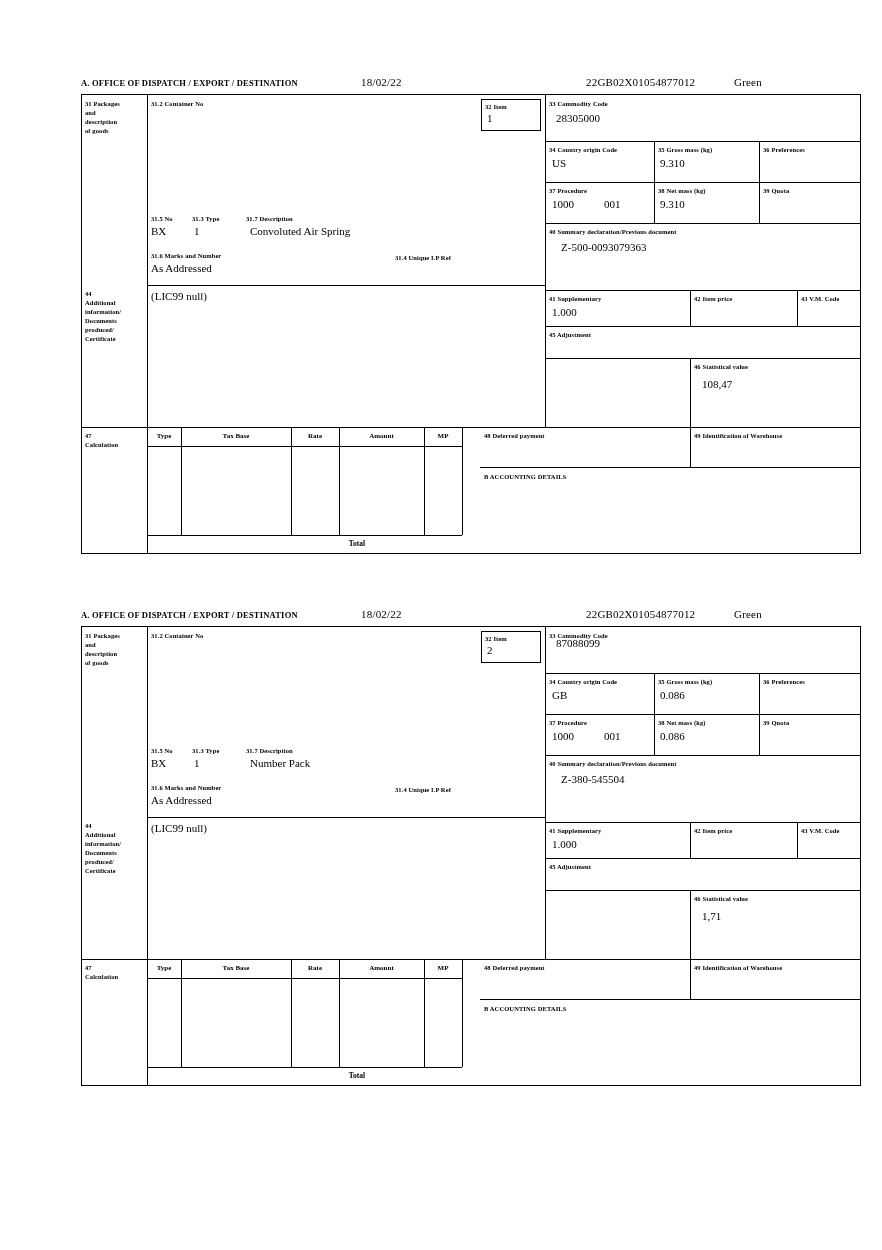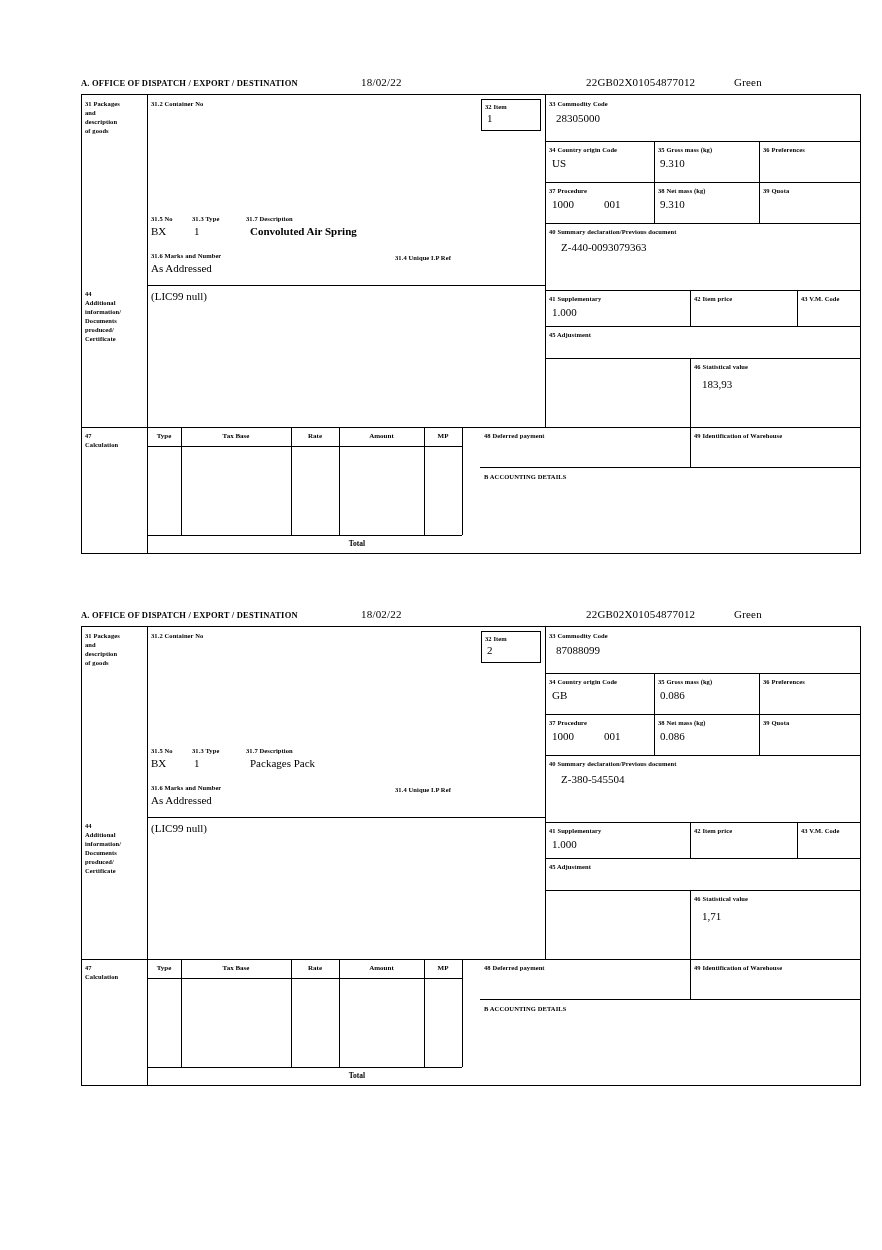--- a/index.html
+++ b/index.html
@@ -181,43 +181,43 @@
       <div class="cell val" style="left:470px; top:103px;">1000</div>
       <div class="cell val" style="left:522px; top:103px;">001</div>
 
       <div class="cell lbl" style="left:576px; top:91px;">38 Net mass (kg)</div>
       <div class="cell val" style="left:578px; top:103px;">9.310</div>
 
       <div class="cell lbl" style="left:681px; top:91px;">39 Quota</div>
       <div class="cell val" style="left:683px; top:103px;"></div>
 
       <div class="cell lbl" style="left:467px; top:132px;">40 Summary declaration/Previous document</div>
-      <div class="cell val" style="left:479px; top:146px;">Z-440-0093079363</div>
+      <div class="cell val" style="left:479px; top:146px;">Z-500-0093079363</div>
 
       <div class="cell lbl" style="left:467px; top:199px;">41 Supplementary</div>
       <div class="cell val" style="left:470px; top:211px;">1.000</div>
 
       <div class="cell lbl" style="left:612px; top:199px;">42 Item price</div>
       <div class="cell val" style="left:614px; top:211px;"></div>
 
       <div class="cell lbl" style="left:719px; top:199px;">43 V.M. Code</div>
       <div class="cell val" style="left:721px; top:211px;"></div>
 
       <div class="cell lbl" style="left:467px; top:235px;">45 Adjustment</div>
       <div class="cell val" style="left:470px; top:246px;"></div>
 
       <div class="cell lbl" style="left:612px; top:267px;">46 Statistical value</div>
-      <div class="cell val" style="left:620px; top:283px;">183,93</div>
+      <div class="cell val" style="left:620px; top:283px;">108,47</div>
 
       <div class="cell lbl" style="left:69px; top:119px;">31.5 No</div>
       <div class="cell lbl" style="left:110px; top:119px;">31.3 Type</div>
       <div class="cell lbl" style="left:164px; top:119px;">31.7 Description</div>
       <div class="cell val" style="left:69px; top:130px;">BX</div>
       <div class="cell val" style="left:112px; top:130px;">1</div>
-      <div class="cell val" style="left:168px; top:130px;font-weight:bold;">Convoluted Air Spring</div>
+      <div class="cell val" style="left:168px; top:130px;">Convoluted Air Spring</div>
 
       <div class="cell lbl" style="left:69px; top:156px;">31.6 Marks and Number</div>
       <div class="cell lbl" style="left:313px; top:158px;">31.4 Unique I.P Ref</div>
       <div class="cell val" style="left:69px; top:167px;">As Addressed</div>
       <div class="cell val" style="left:400px; top:167px;"></div>
 
       <div class="cell lbl" style="left:3px; top:194px; width:62px;">
         <div>44</div>
         <div>Additional</div>
         <div>information/</div>
@@ -304,21 +304,21 @@
 
       <div class="cell lbl" style="left:69px; top:4px;">31.2 Container No</div>
       <div class="cell val" style="left:69px; top:15px; width:380px;"></div>
 
       <div class="item-box" style="left:399px; top:4px; width:58px; height:30px;">
         <div class="lbl" style="padding:2px 0 0 3px;">32 Item</div>
         <div class="val" style="padding:1px 0 0 5px;">2</div>
       </div>
 
       <div class="cell lbl" style="left:467px; top:4px;">33 Commodity Code</div>
-      <div class="cell val" style="left:474px; top:17px;">87088099</div>
+      <div class="cell val" style="left:474px; top:10px;">87088099</div>
 
       <div class="cell lbl" style="left:467px; top:50px;">34 Country origin Code</div>
       <div class="cell val" style="left:470px; top:62px;text-align:right;">GB</div>
 
       <div class="cell lbl" style="left:576px; top:50px;">35 Gross mass (kg)</div>
       <div class="cell val" style="left:578px; top:62px;">0.086</div>
 
       <div class="cell lbl" style="left:681px; top:50px;">36 Preferences</div>
       <div class="cell val" style="left:683px; top:62px;"></div>
 
@@ -348,21 +348,21 @@
       <div class="cell val" style="left:470px; top:246px;"></div>
 
       <div class="cell lbl" style="left:612px; top:267px;">46 Statistical value</div>
       <div class="cell val" style="left:620px; top:283px;">1,71</div>
 
       <div class="cell lbl" style="left:69px; top:119px;">31.5 No</div>
       <div class="cell lbl" style="left:110px; top:119px;">31.3 Type</div>
       <div class="cell lbl" style="left:164px; top:119px;">31.7 Description</div>
       <div class="cell val" style="left:69px; top:130px;">BX</div>
       <div class="cell val" style="left:112px; top:130px;">1</div>
-      <div class="cell val" style="left:168px; top:130px;">Packages Pack</div>
+      <div class="cell val" style="left:168px; top:130px;">Number Pack</div>
 
       <div class="cell lbl" style="left:69px; top:156px;">31.6 Marks and Number</div>
       <div class="cell lbl" style="left:313px; top:158px;">31.4 Unique I.P Ref</div>
       <div class="cell val" style="left:69px; top:167px;">As Addressed</div>
       <div class="cell val" style="left:400px; top:167px;"></div>
 
       <div class="cell lbl" style="left:3px; top:194px; width:62px;">
         <div>44</div>
         <div>Additional</div>
         <div>information/</div>

